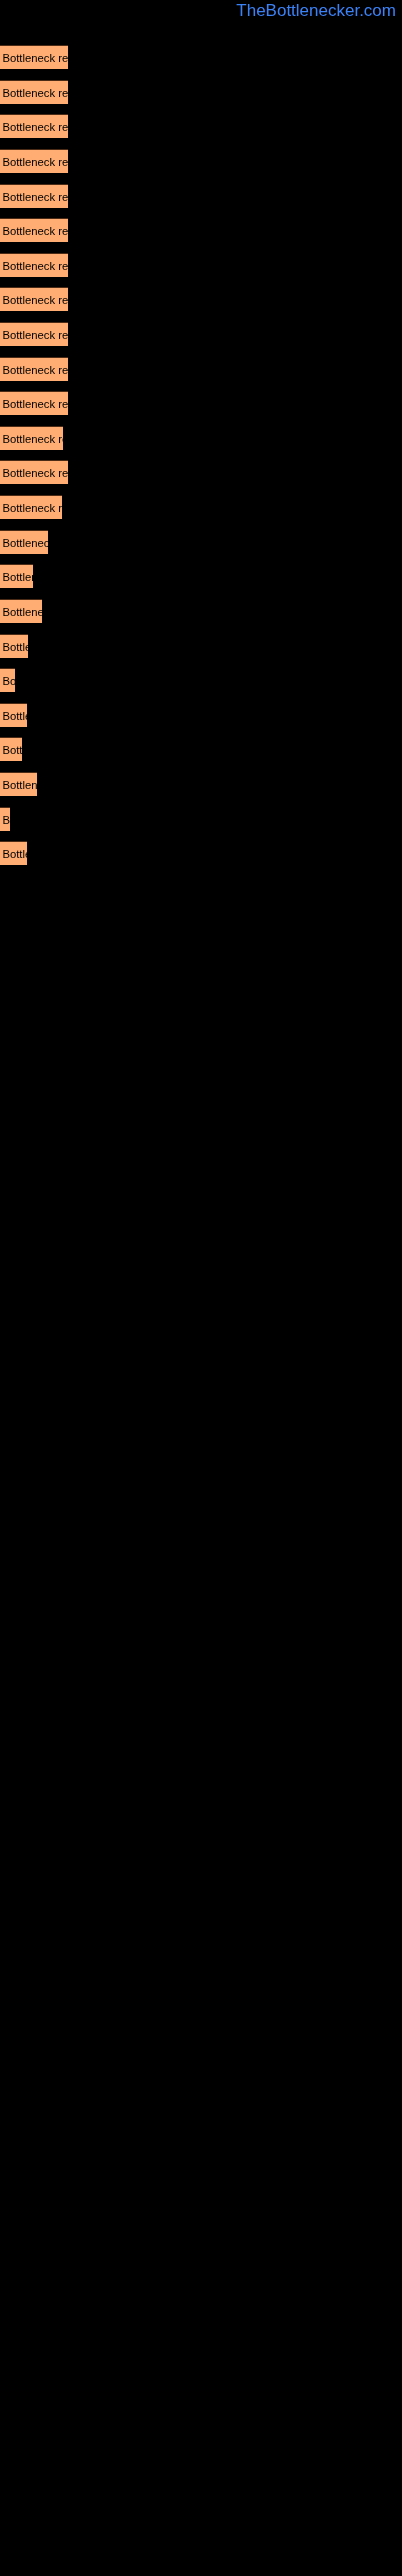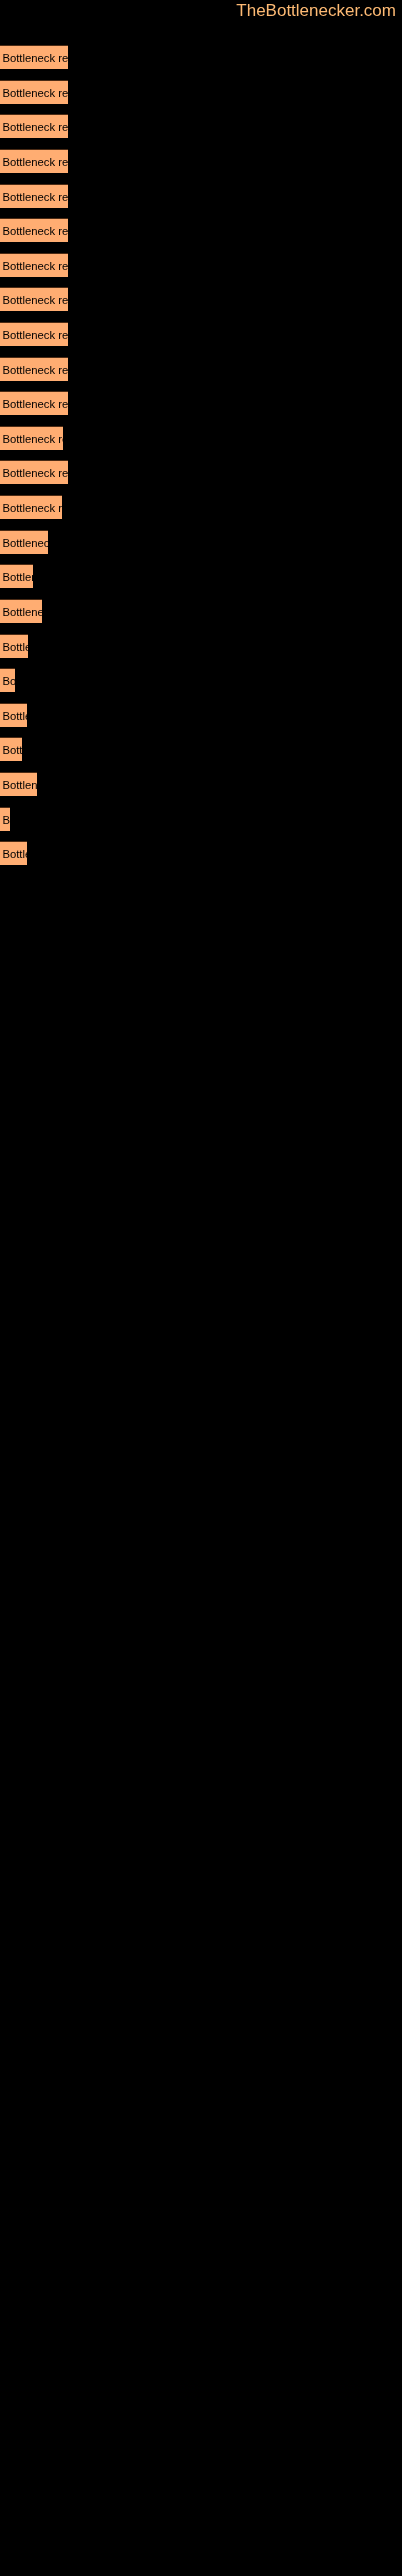--- a/index.html
+++ b/index.html
@@ -14,21 +14,21 @@
     font-family: "Liberation Sans", sans-serif;
     overflow: hidden;
   }
 
   .site-title {
     position: absolute;
     top: 0px;
     left: 0px;
     width: 396px;
     text-align: right;
-    color: #fdba74;
+    color: #3b82f6;
     font-family: "Liberation Sans", sans-serif;
     font-size: 17px;
     line-height: 22.5px;
     letter-spacing: 0px;
     white-space: nowrap;
     user-select: none;
   }
 
   .chart-area {
     position: absolute;

